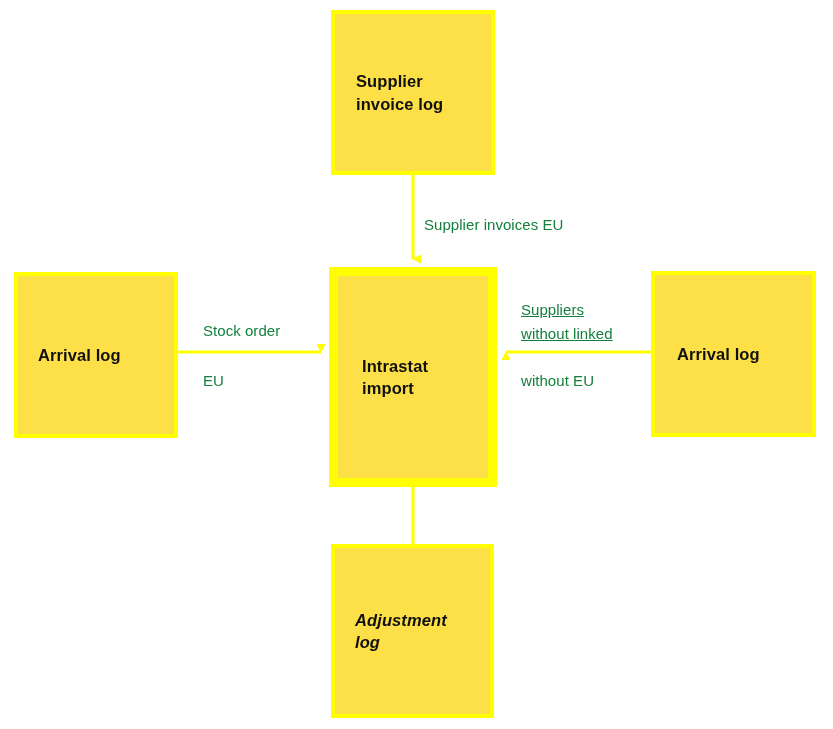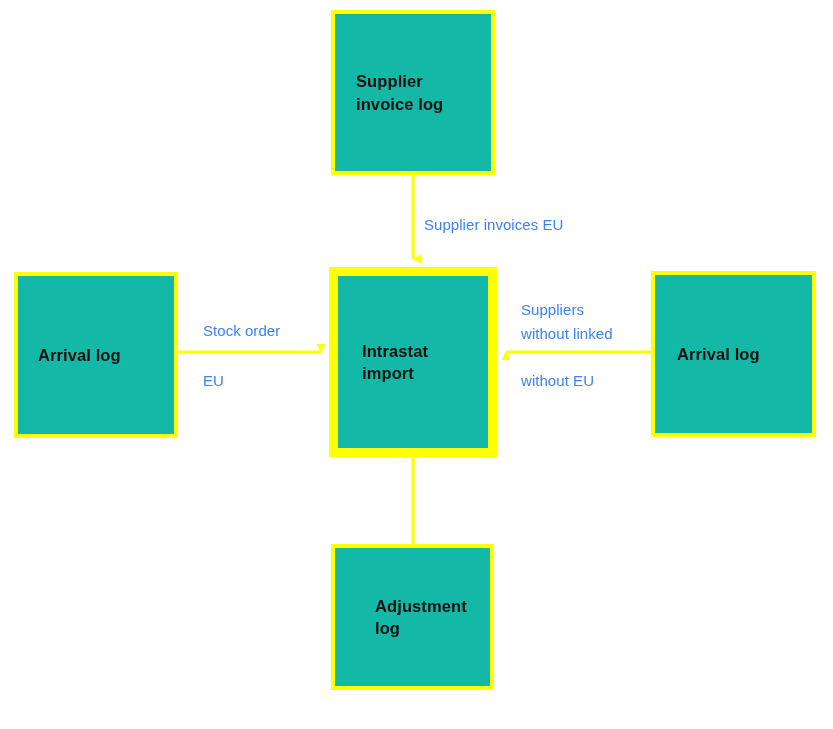--- a/index.html
+++ b/index.html
@@ -14,21 +14,21 @@
   }
   #diagram {
     position: relative;
     width: 833px;
     height: 729px;
     background: #ffffff;
     overflow: hidden;
   }
   .node {
     position: absolute;
-    background: #14b8a6;
+    background: #fde047;
     box-sizing: border-box;
     display: flex;
     align-items: center;
     justify-content: flex-start;
   }
   .node .node-label {
     font-weight: bold;
     font-size: 16.5px;
     line-height: 1.35;
     color: #101010;
@@ -40,47 +40,47 @@
     border: 4px solid #ffff00;
   }
   
   .node-thick {
     border: 9px solid #ffff00;
   }
 
   
   #node-supplier-invoice-log { left: 331px;  top: 10px;  width: 164px; height: 165px; padding-left: 21px; }
   #node-arrival-log-left     { left: 14px;   top: 272px; width: 164px; height: 166px; padding-left: 20px; }
-  #node-intrastat-import     { left: 329px;  top: 267px; width: 168px; height: 190px; padding-left: 24px; }
+  #node-intrastat-import     { left: 329px;  top: 267px; width: 168px; height: 220px; padding-left: 24px; }
   #node-arrival-log-right    { left: 651px;  top: 271px; width: 165px; height: 166px; padding-left: 22px; }
-  #node-adjustment-log       { left: 331px;  top: 544px; width: 163px; height: 146px; padding-left: 40px; }
+  #node-adjustment-log       { left: 331px;  top: 544px; width: 163px; height: 174px; padding-left: 20px; font-style: italic; }
 
   
   #connectors {
     position: absolute;
     left: 0;
     top: 0;
     width: 833px;
     height: 729px;
     pointer-events: none;
   }
 
   
   .edge-label {
     position: absolute;
     font-size: 15px;
     line-height: 1.62;
-    color: #3b82f6;
+    color: #15803d;
     white-space: pre-line;
     letter-spacing: 0.05px;
   }
   #label-supplier-invoices-eu { left: 424px; top: 213px; }
   #label-stock-order          { left: 203px; top: 319px; text-align: center; }
   #label-stock-order-2        { left: 203px; top: 369px; text-align: center; }
-  #label-suppliers-without    { left: 521px; top: 298px; }
+  #label-suppliers-without    { left: 521px; top: 298px; text-decoration: underline; }
   #label-suppliers-without-2  { left: 521px; top: 369px; }
   #label-manual-adjustments   { left: 423px; top: 475px; }
 </style>
 </head>
 <body>
 
 <div id="diagram">
 
   <svg id="connectors" viewBox="0 0 833 729" width="833" height="729" xmlns="http://www.w3.org/2000/svg">
     <defs>

